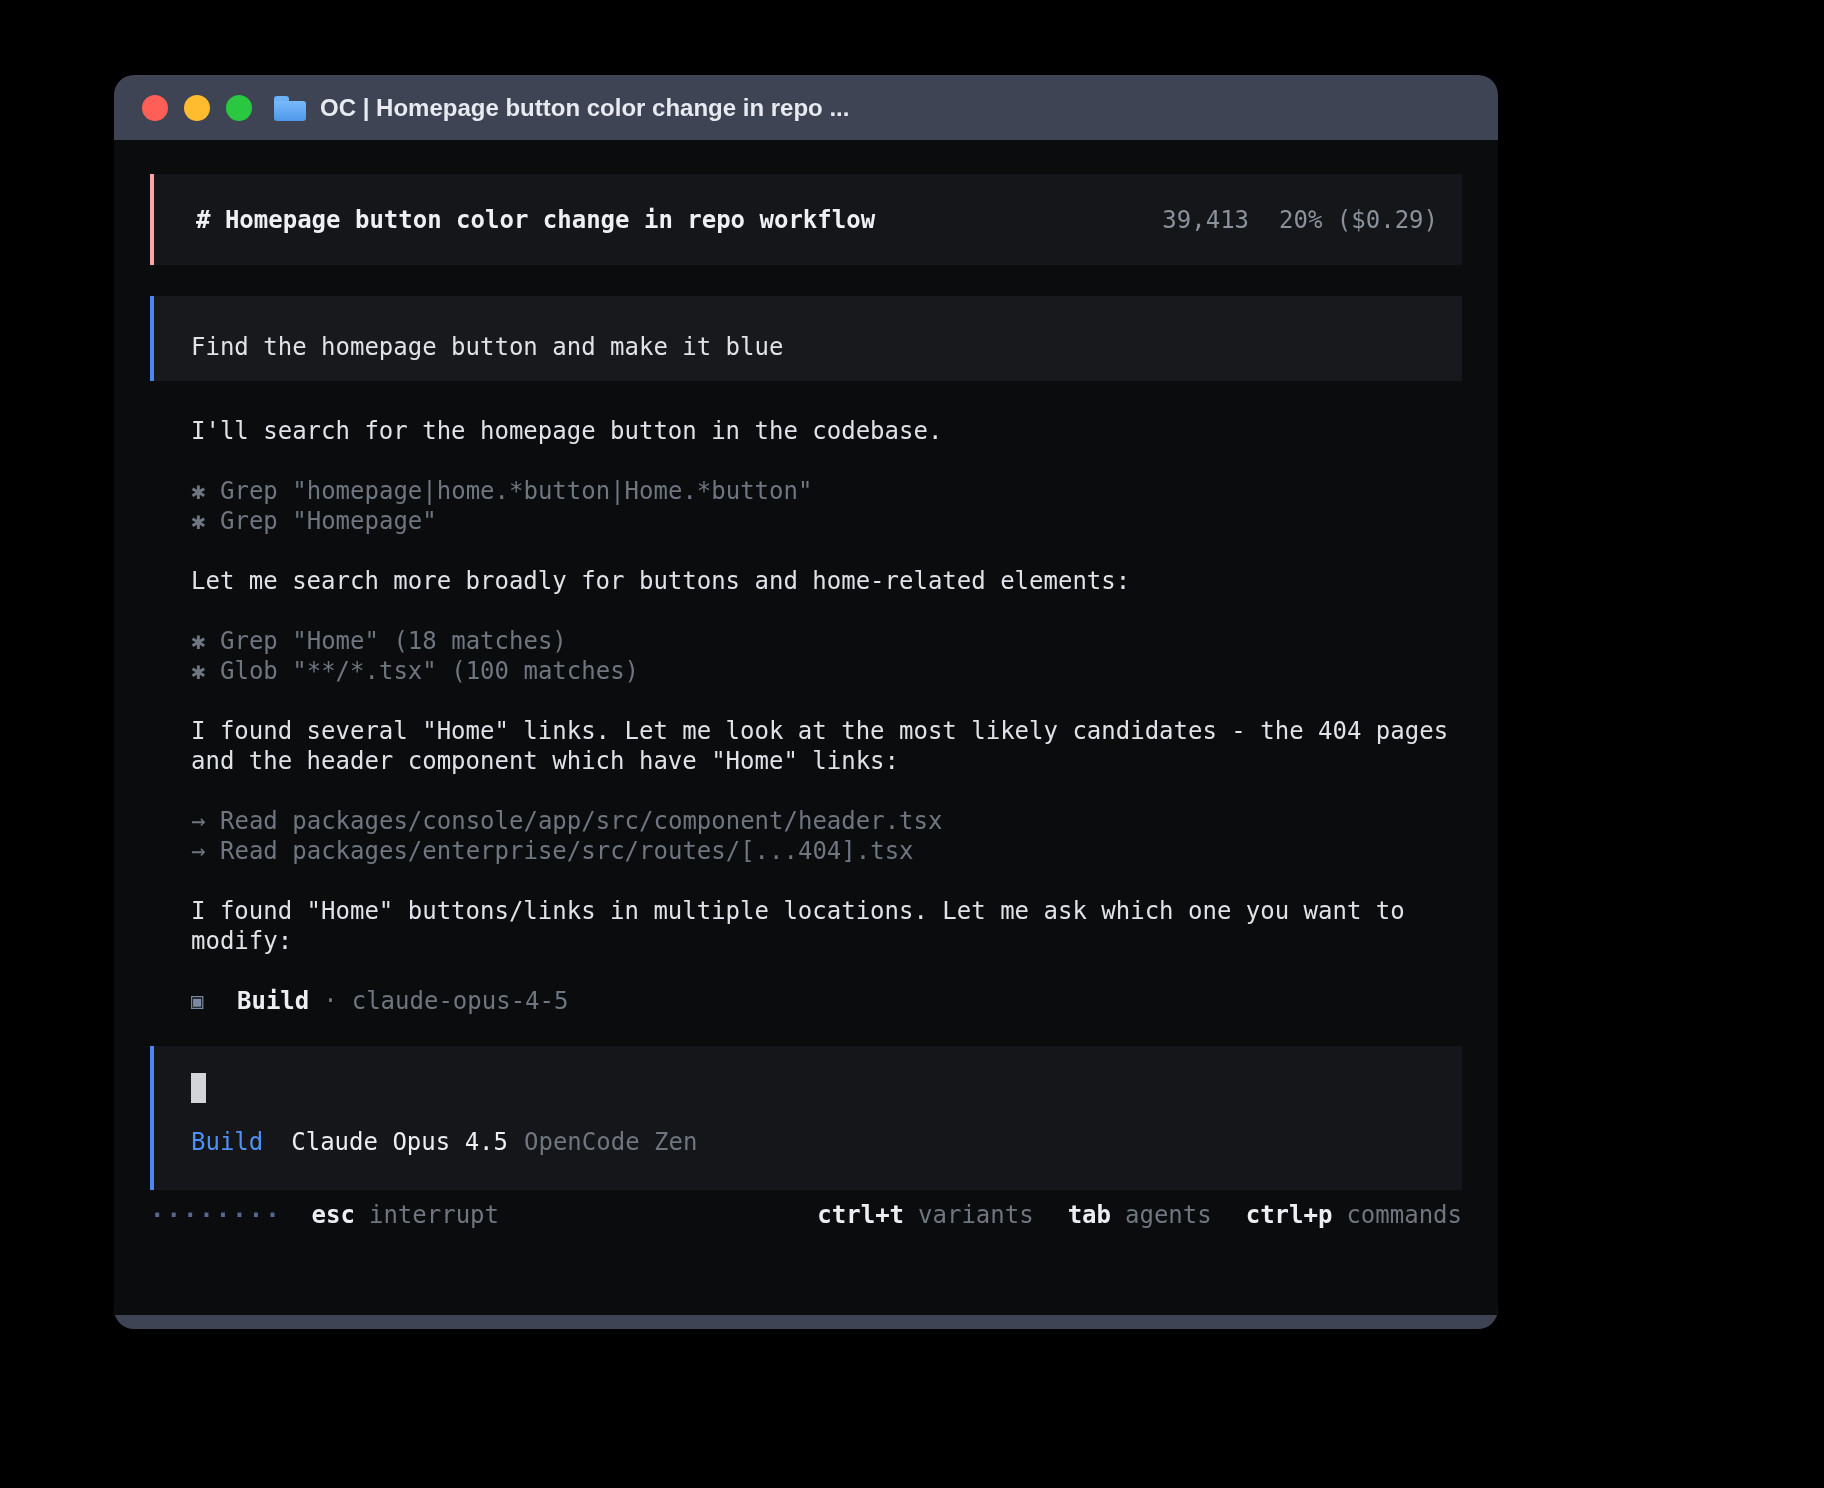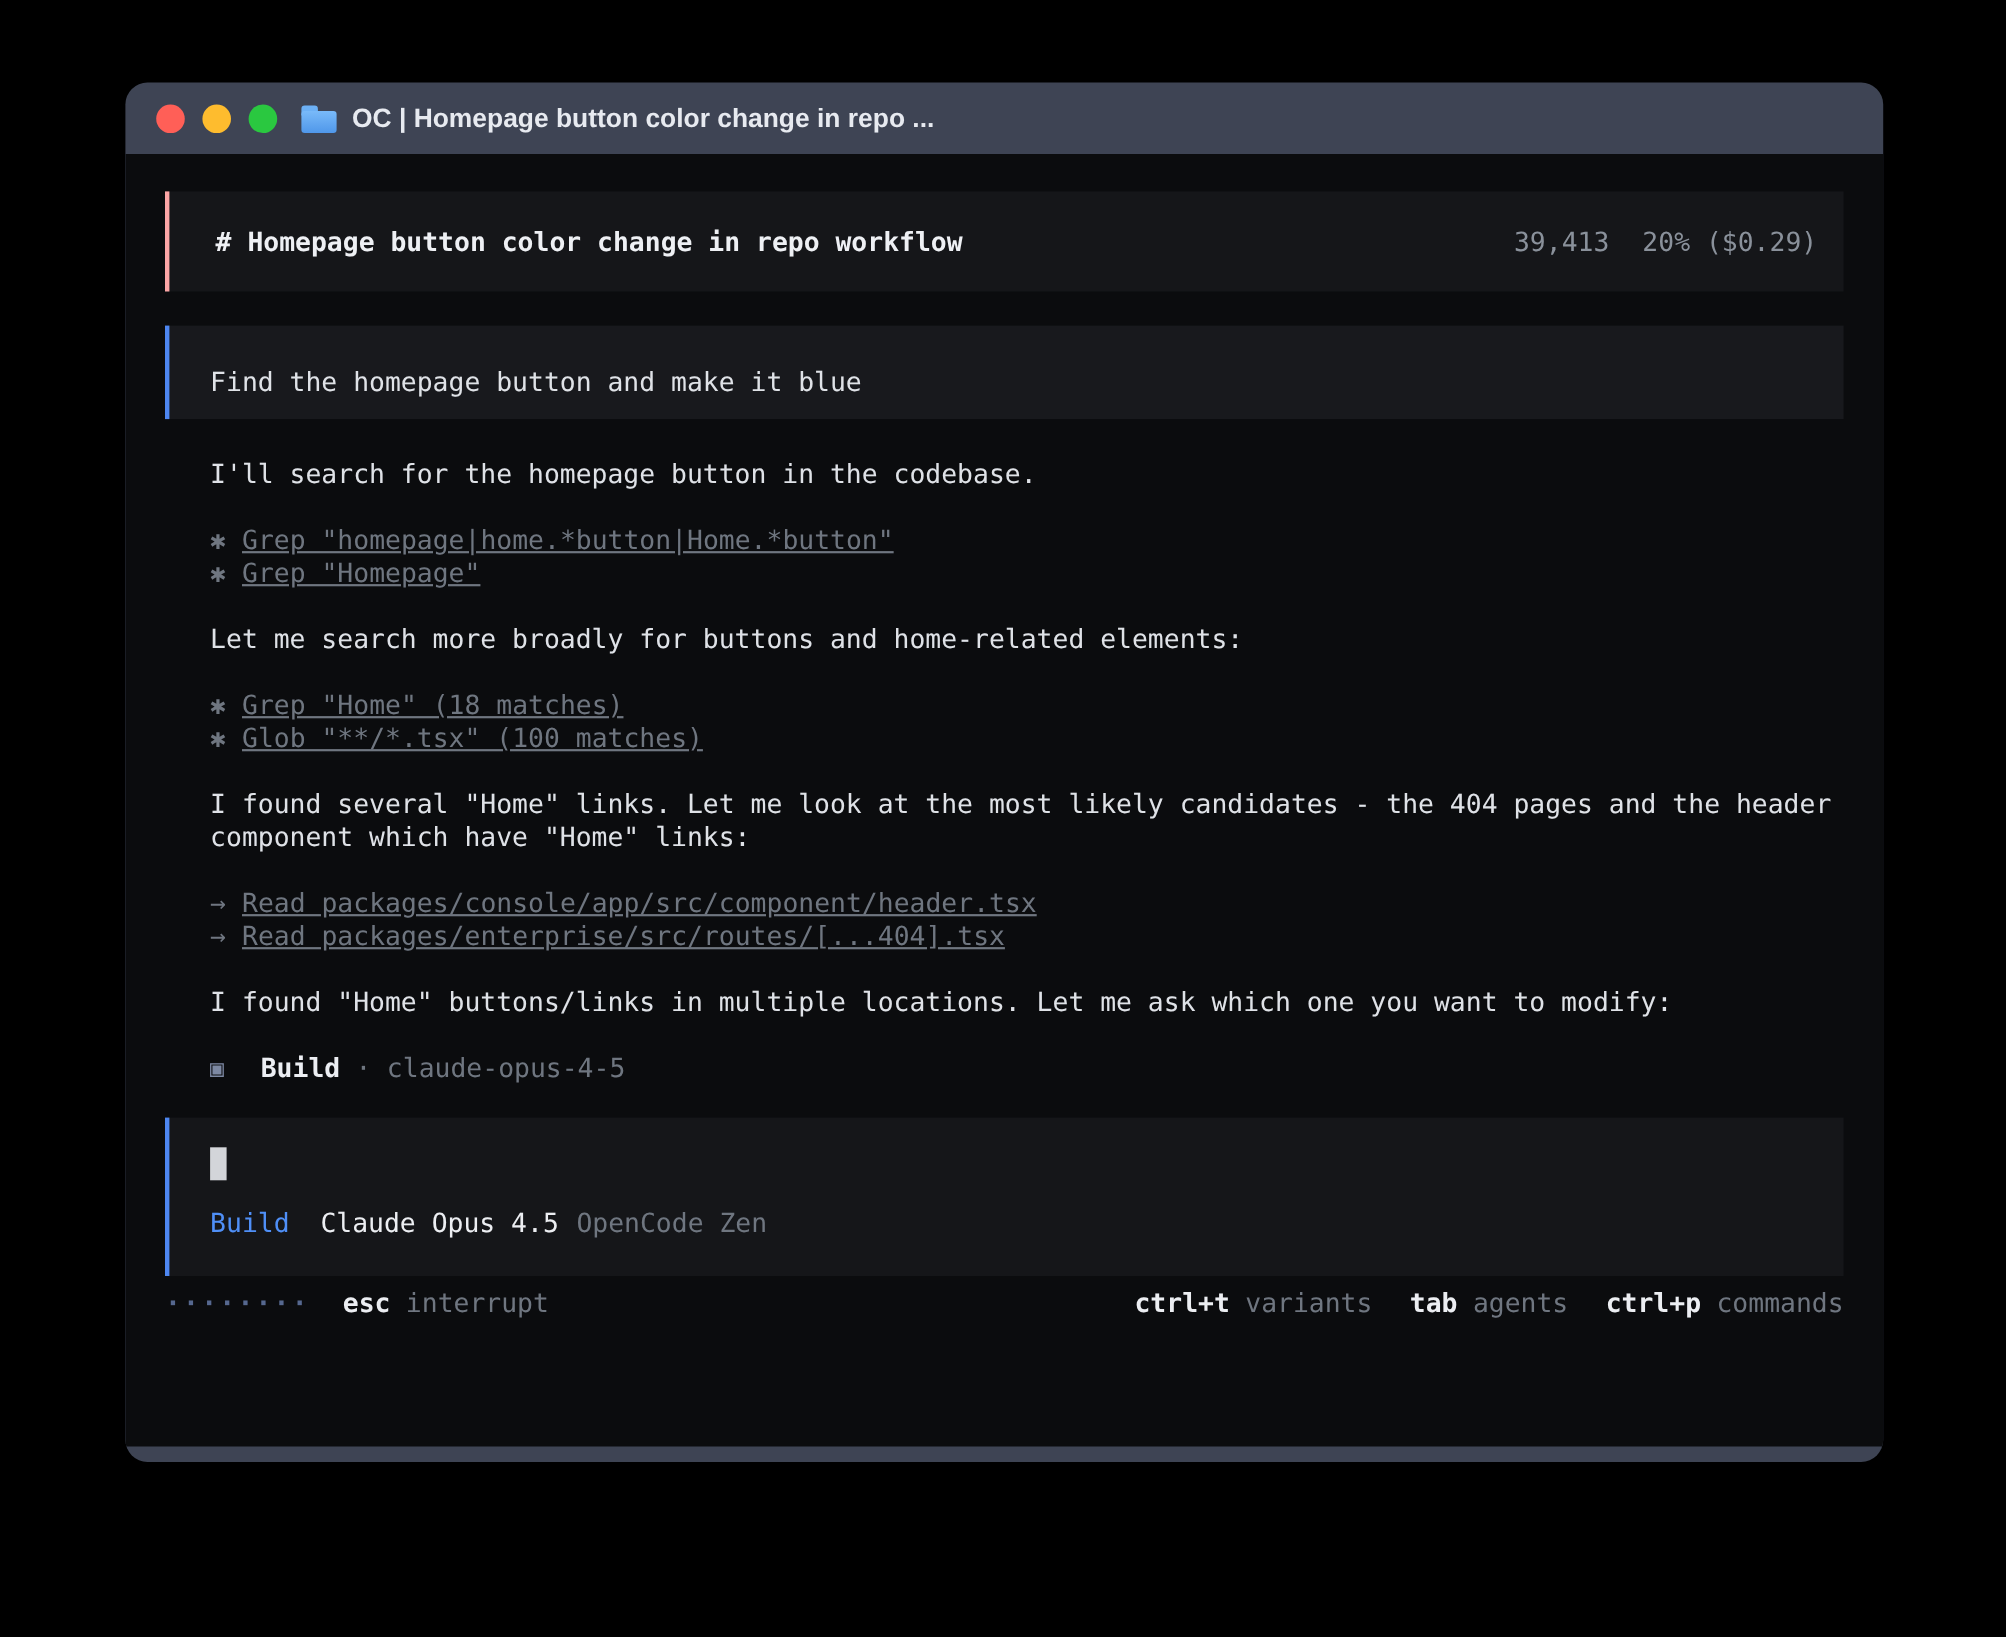--- a/index.html
+++ b/index.html
@@ -1,20 +1,20 @@
 <!DOCTYPE html>
 <html><head>
 <meta charset="utf-8">
 <style>
   * { margin:0; padding:0; box-sizing:border-box; }
   html,body { width:1824px; height:1488px; background:#000; overflow:hidden; }
   body { font-family:"DejaVu Sans Mono", monospace; }
 
   .window {
-    position:absolute; left:114px; top:75px; width:1598px; height:1254px;
+    position:absolute; left:114px; top:75px; width:1384px; height:1254px;
     background:#3e4454; border-radius:20px; overflow:hidden;
     box-shadow:0 30px 90px rgba(0,0,0,.85);
     display:flex; flex-direction:column;
   }
 
   
   .titlebar { flex:0 0 65px; display:flex; align-items:center; padding:0 28px; }
   .lights { display:flex; gap:16px; align-items:center; margin-right:22px; }
   .light { width:26px; height:26px; border-radius:50%; }
   .light.red { background:#ff5f57; }
@@ -42,21 +42,21 @@
   .sstats { color:#8a919b; display:flex; gap:30px; white-space:nowrap; }
 
   .user {
     background:#18191d; border-left:4px solid #4d86f0; height:85px;
     display:flex; align-items:center; padding:16px 24px 0 37px; margin-bottom:35px;
   }
 
   .assistant { padding-left:41px; }
   .assistant > * { margin-bottom:30px; }
   .msg { color:#dfe2e7; }
-  .tool { color:#6f7680;text-decoration:underline; }
+  .tool { color:#6f7680; }
   .ticon { display:inline-block; width:29px; color:#6f7680; }
   .working .wicon { display:inline-block; width:29px; color:#6f7680; }
   .working .wtext { color:#dfe2e7; }
   .agentline { display:flex; align-items:center; }
   .aicon { display:inline-block; width:46px; color:#7d89a3; font-size:21px; }
   .aname { color:#eceef2; font-weight:700; }
   .asep { color:#6f7680; margin:0 14px; }
   .amodel { color:#6f7680; }
 
   .inputbox {

